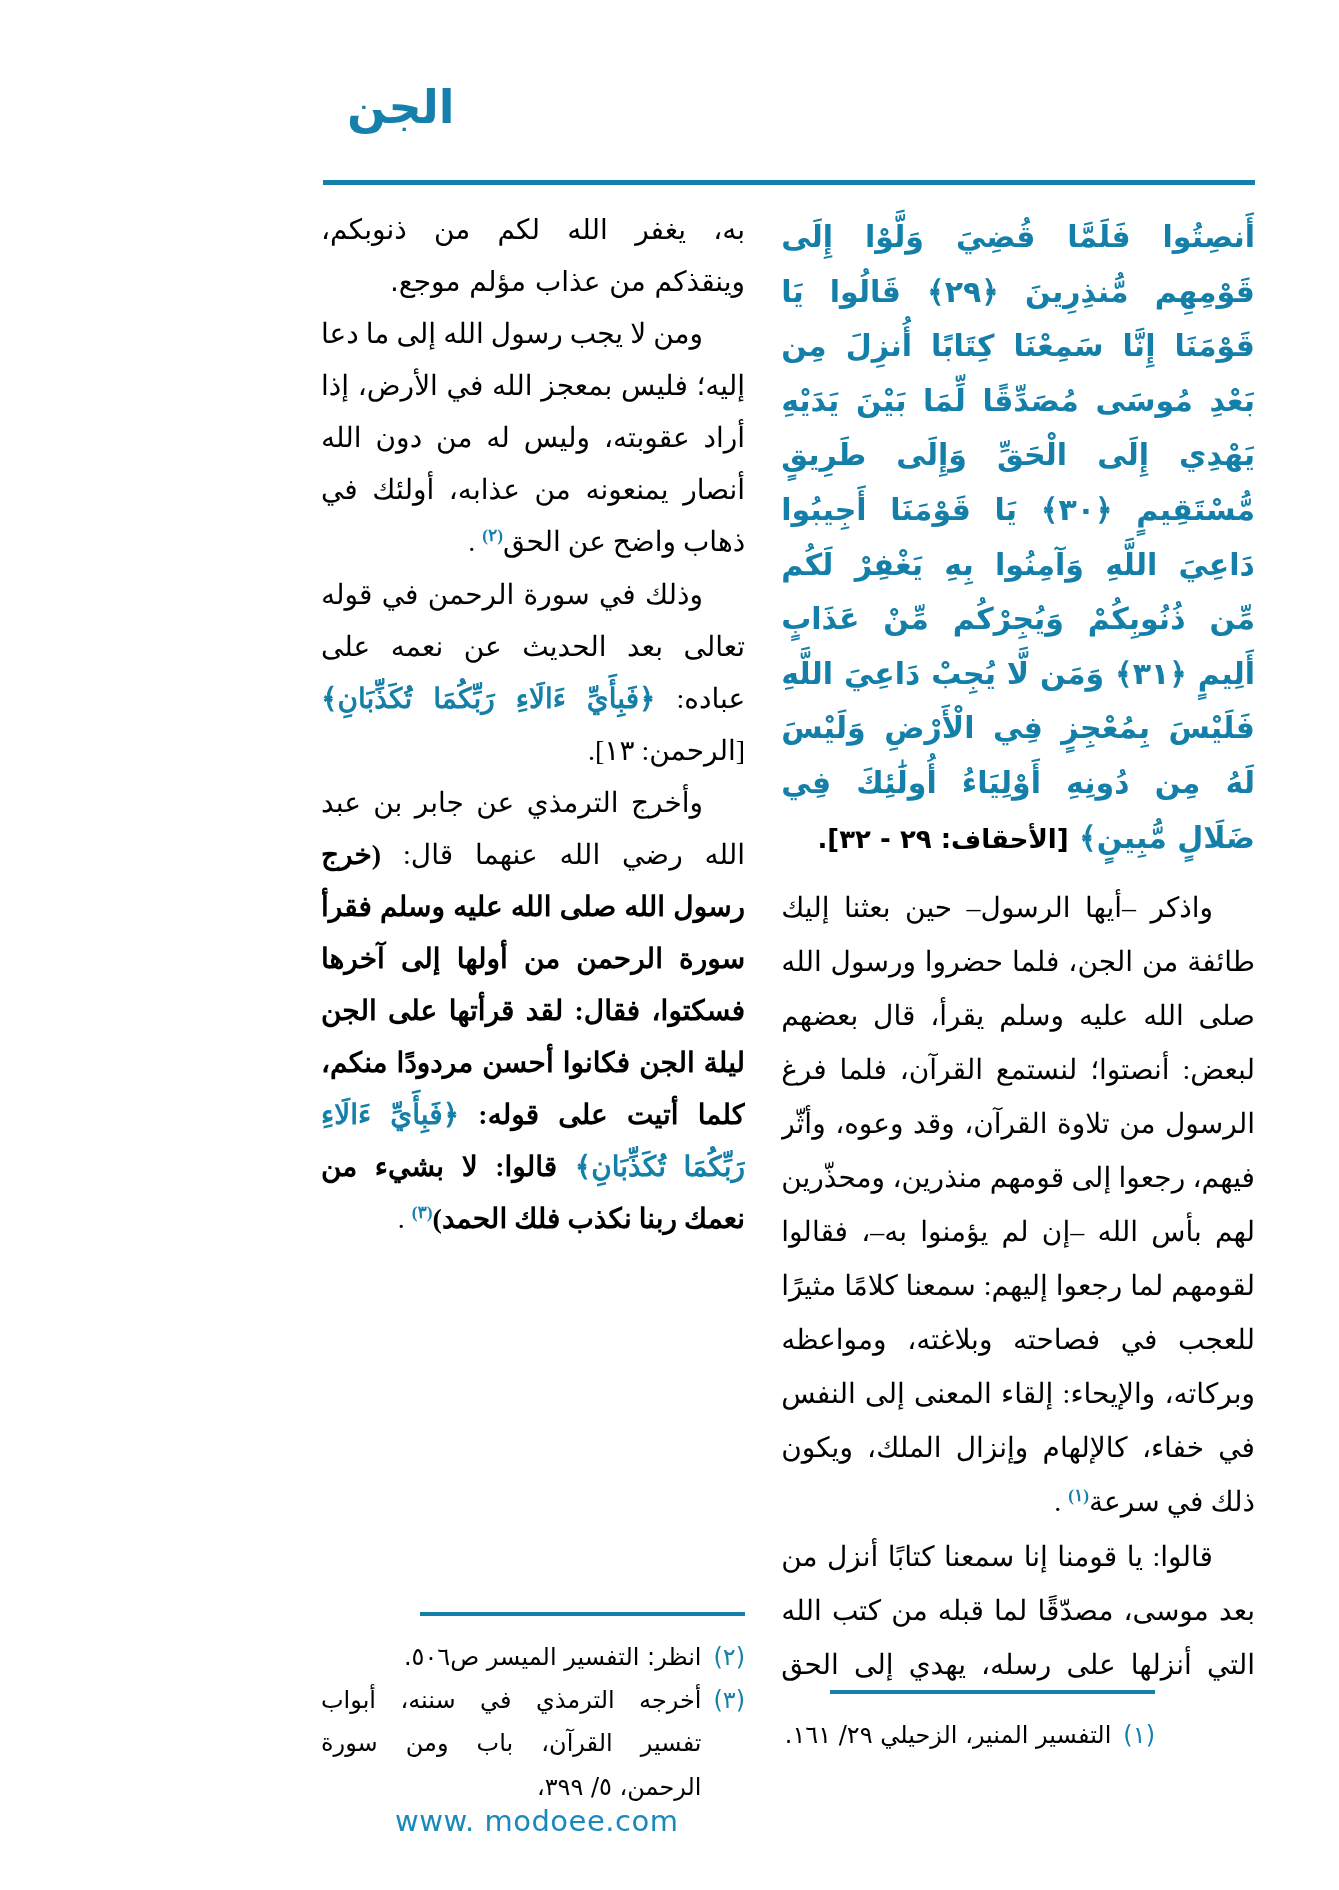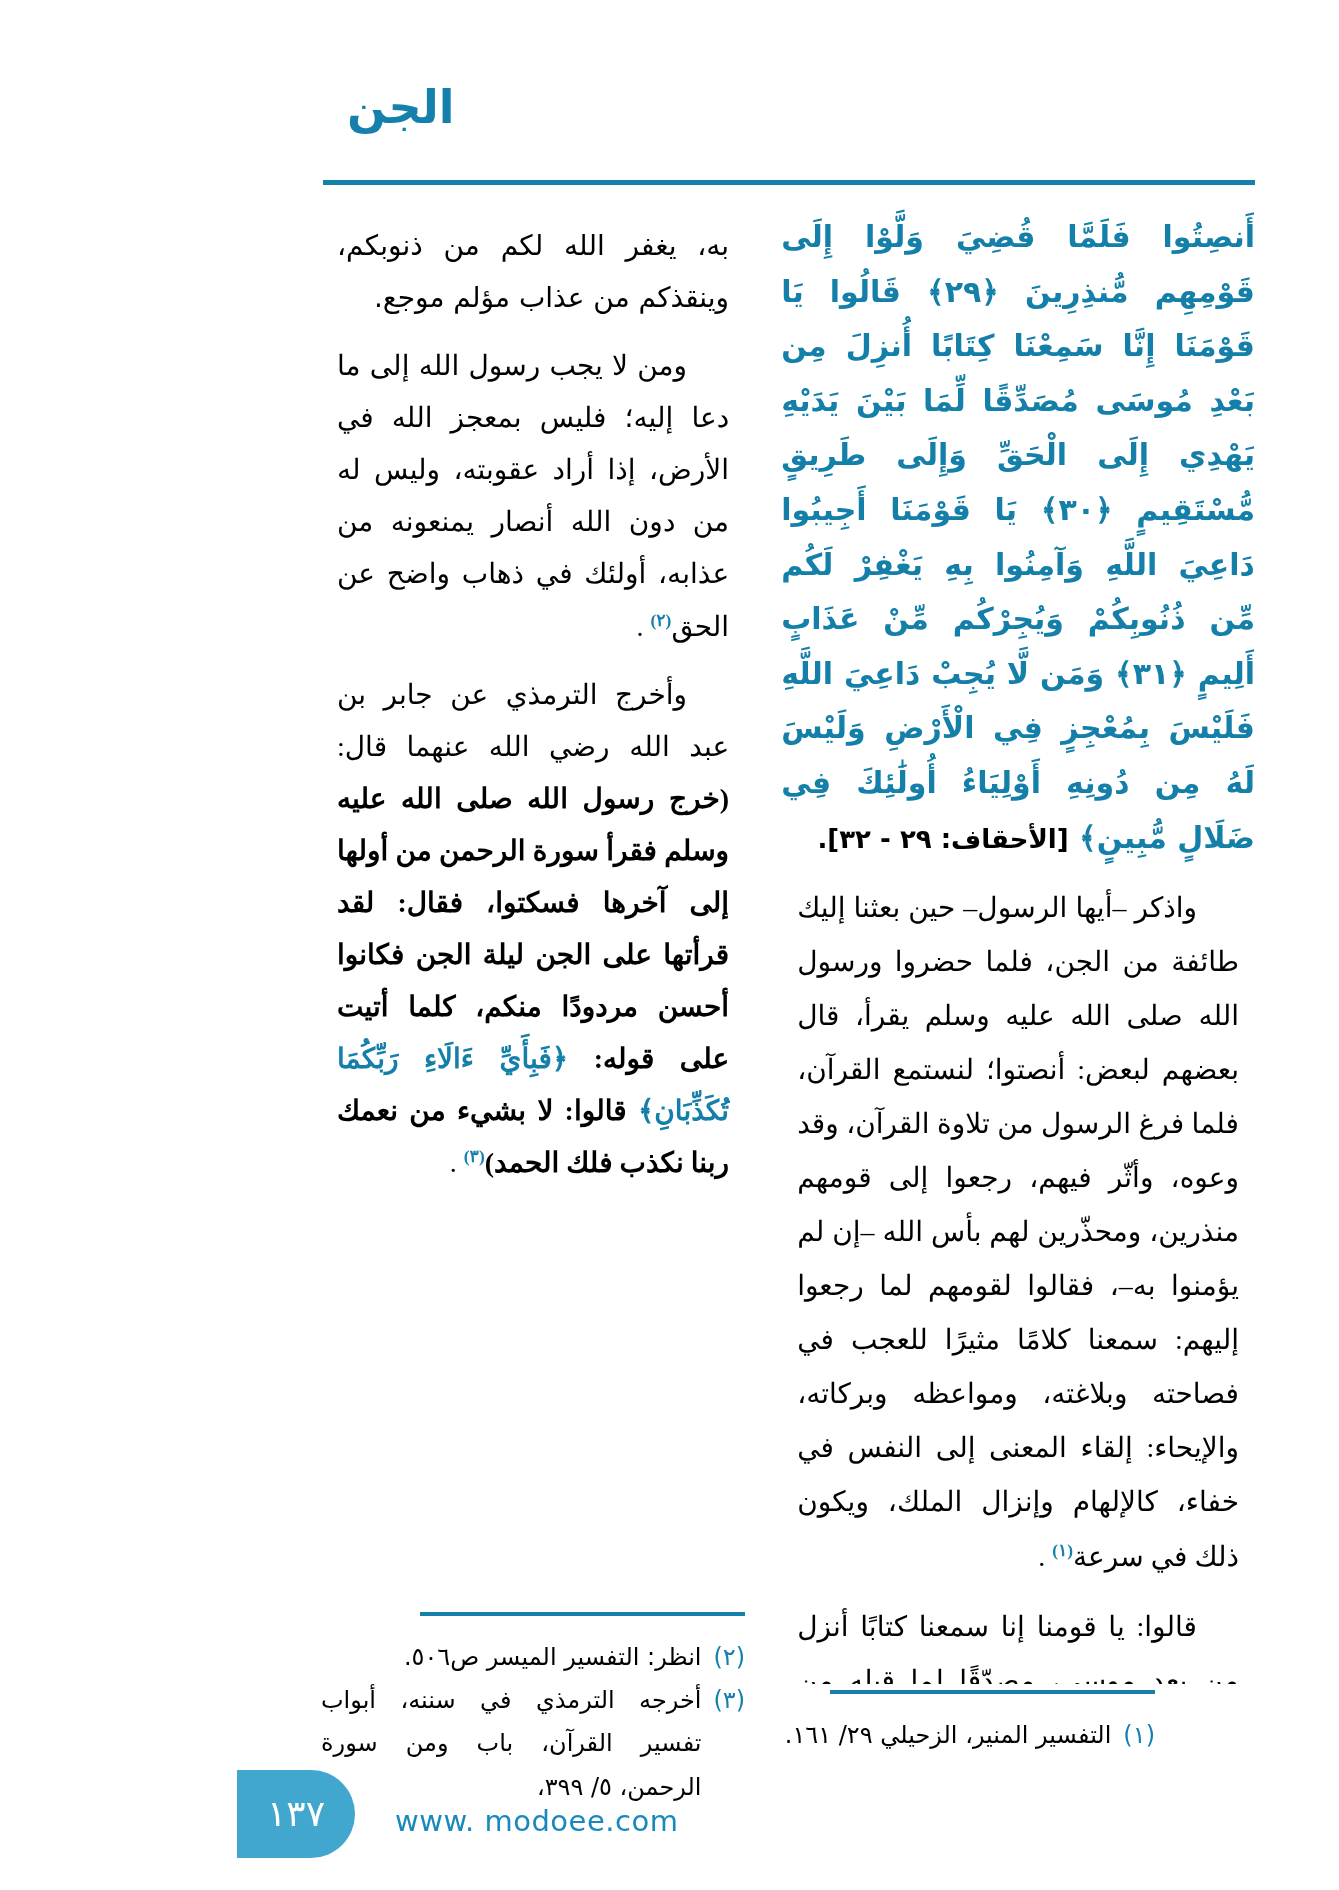--- a/index.html
+++ b/index.html
@@ -40,21 +40,21 @@
     text-align:justify;
     font-size:30px;font-weight:bold;line-height:1.82;
     color:#147FA8;
   }
   .verse-ref{
     color:#000;font-weight:bold;font-size:26px;white-space:nowrap;margin-top:48px;
   }
 
   
   .para{
-    margin:16px;text-align:justify;
+    margin:0;text-align:justify;
     font-size:28px;line-height:1.93;
   }
   .col-left .para{font-size:28px;line-height:1.86;}
   .para.indent{text-indent:42px;font-family:Liberation Serif, serif;}
   .para.first-gap{margin-top:16px;}
   .para.heading{
     color:#1581B3;font-weight:bold;font-size:31px;
     margin:20px 0 12px;text-indent:0;text-align:right;
   }
   .seg-bold{font-weight:bold;}
@@ -120,38 +120,36 @@
             </div>
           </div>
       </div>
     </section>
 
     <section class="col col-left">
       <div class="col-text">
         <div id="left-paras">
             <p class="para"><span>به، يغفر الله لكم من ذنوبكم، وينقذكم من عذاب مؤلم موجع.</span></p>
             <p class="para indent"><span>ومن لا يجب رسول الله إلى ما دعا إليه؛ فليس بمعجز الله في الأرض، إذا أراد عقوبته، وليس له من دون الله أنصار يمنعونه من عذابه، أولئك في ذهاب واضح عن الحق</span><span class="seg-fnref">(٢)</span><span> .</span></p>
+            <p class="para indent"><span>وذلك في سورة الرحمن في قوله تعالى بعد الحديث عن نعمه على عباده: </span><span class="seg-quran">﴿فَبِأَيِّ ءَالَاءِ رَبِّكُمَا تُكَذِّبَانِ﴾</span><span> [الرحمن: ١٣].</span></p>
             <p class="para indent"><span>وأخرج الترمذي عن جابر بن عبد الله رضي الله عنهما قال: </span><span class="seg-bold">(خرج رسول الله صلى الله عليه وسلم فقرأ سورة الرحمن من أولها إلى آخرها فسكتوا، فقال: لقد قرأتها على الجن ليلة الجن فكانوا أحسن مردودًا منكم، كلما أتيت على قوله: </span><span class="seg-quran">﴿فَبِأَيِّ ءَالَاءِ رَبِّكُمَا تُكَذِّبَانِ﴾</span><span class="seg-bold"> قالوا: لا بشيء من نعمك ربنا نكذب فلك الحمد)</span><span class="seg-fnref">(٣)</span><span> .</span></p>
           </div>
       </div>
       <div class="fn-block">
         <div class="fn-rule"></div>
         <div id="left-fns">
             <div class="fn">
               <span class="fn-num">(٢)</span>
               <span class="fn-text">انظر: التفسير الميسر ص٥٠٦.</span>
             </div>
             <div class="fn">
               <span class="fn-num">(٣)</span>
               <span class="fn-text">أخرجه الترمذي في سننه، أبواب تفسير القرآن، باب ومن سورة الرحمن، ٥/ ٣٩٩،</span>
             </div>
           </div>
       </div>
     </section>
 
   </main>
 
-  <div class="page-pill">
-    <span class="page-number">١٣٧</span>
-  </div>
   <div class="website">www. modoee.com</div>
 
 </div>
 
 </body></html>

